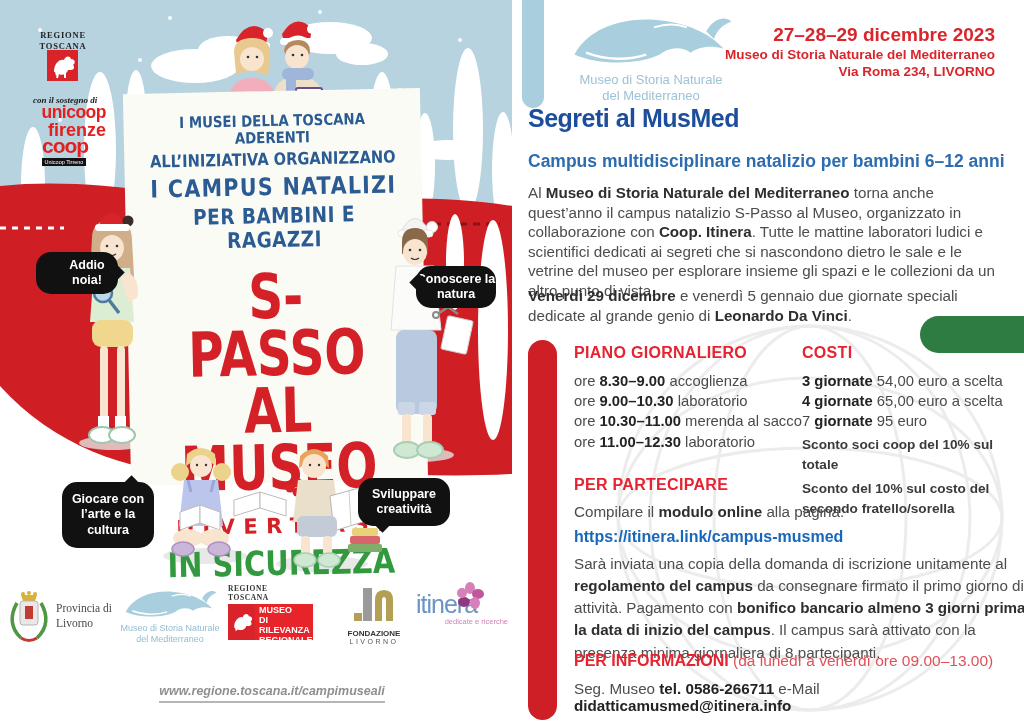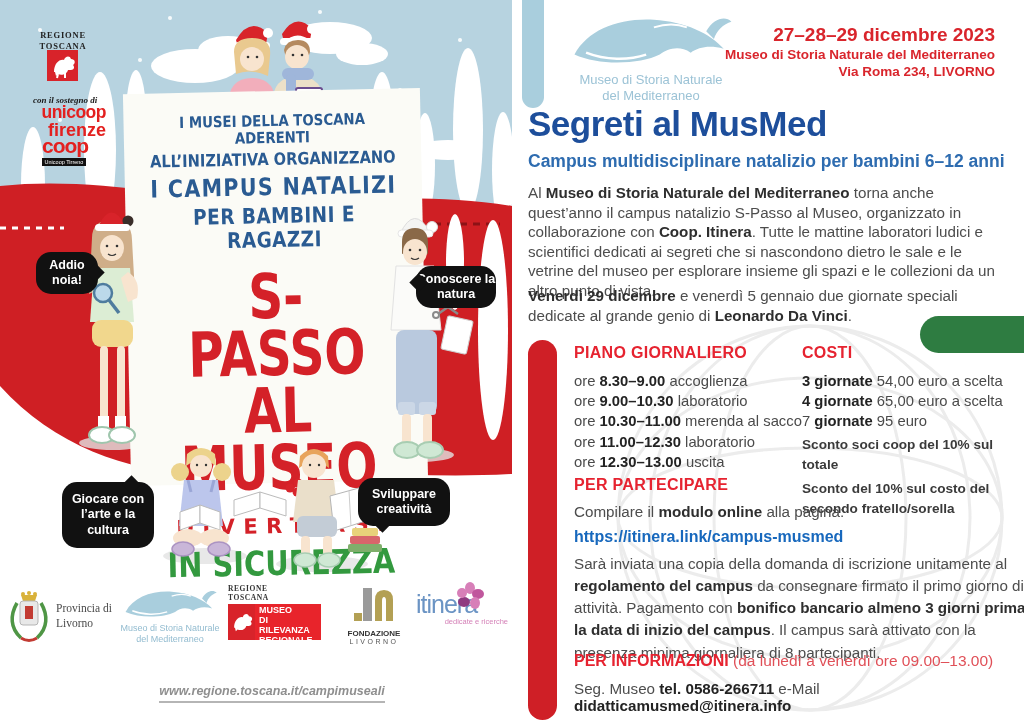--- a/index.html
+++ b/index.html
@@ -33,21 +33,21 @@
 
   .bubble{position:absolute;background:#111111;color:#ffffff;border-radius:15px;
     display:flex;align-items:center;justify-content:center;text-align:center;
     font-weight:bold;z-index:6;line-height:1.22;}
   .bubble:after{content:"";position:absolute;width:13px;height:13px;background:#111111;
     transform:rotate(45deg);}
   .tail-r:after{right:-4px;top:50%;margin-top:-7px;}
   .tail-l:after{left:-4px;top:10px;}
   .tail-tr:after{top:-4px;right:16px;}
   .tail-bl:after{bottom:-4px;left:18px;}
-  #bubble-addio{left:36px;top:252px;width:62px;height:42px;font-size:12.5px;}
+  #bubble-addio{left:36px;top:252px;width:62px;height:42px;font-size:12.5px;padding-left:20px;}
   #bubble-conoscere{left:416px;top:266px;width:80px;height:42px;font-size:12.5px;}
   #bubble-giocare{left:62px;top:482px;width:92px;height:66px;font-size:12.5px;}
   #bubble-sviluppare{left:358px;top:478px;width:92px;height:48px;font-size:12.5px;}
 
   
   #regione-top{left:38px;top:30px;width:50px;text-align:center;
     font-family:"Liberation Serif",serif;font-weight:bold;font-size:8.5px;
     letter-spacing:.8px;color:#222;line-height:1.25;z-index:7;}
   #pegasus-box{left:47px;top:50px;width:31px;height:31px;background:#d8232a;z-index:7;}
   #sostegno{left:33px;top:95px;width:80px;font-family:"Liberation Serif",serif;
@@ -66,21 +66,21 @@
   #p-provincia{left:8px;top:4px;}
   #p-provincia .ptxt{font-family:"Liberation Serif",serif;font-size:11.5px;
     color:#4a4a4a;line-height:1.3;margin-left:6px;}
   #p-musmed{left:118px;top:2px;display:block;text-align:center;width:104px;}
   #p-musmed .ptxt{font-size:9px;color:#93bcd0;line-height:1.25;margin-top:1px;}
   #p-regione{left:228px;top:0;display:block;}
   #p-regione .rt{font-family:"Liberation Serif",serif;font-size:7.5px;
     letter-spacing:.6px;color:#333;line-height:1.2;font-weight:bold;}
   #p-regione .row{display:flex;margin-top:2px;}
   #p-regione .sq{width:27px;height:36px;background:#d8232a;}
-  #p-regione .bx{width:66px;height:36px;background:#e8242b;color:#fff;
+  #p-regione .bx{width:58px;height:36px;background:#e8242b;color:#fff;
     font-weight:bold;font-size:9px;line-height:1.1;padding:2px 0 0 4px;box-sizing:border-box;}
   #p-fondazione{left:338px;top:2px;display:block;text-align:center;width:72px;}
   #p-fondazione .f1{font-size:8px;font-weight:bold;color:#333;margin-top:1px;}
   #p-fondazione .f2{font-size:7px;letter-spacing:2.5px;color:#555;}
   #p-itinera{left:416px;top:8px;display:block;width:92px;}
   #p-itinera .i1{font-size:25px;color:#6b94c4;letter-spacing:-1px;line-height:1;}
   #p-itinera .i2{font-size:7.5px;color:#d582b8;text-align:right;margin-top:0;}
   #itinera-flower{position:absolute;right:-8px;top:-10px;}
 
   #site-url{position:absolute;left:8px;top:681px;width:512px;text-align:center;z-index:3;margin-left:8px;}
@@ -90,21 +90,21 @@
   
   #watermark{position:absolute;left:78px;top:308px;opacity:.85;z-index:0;}
   #blue-pill{position:absolute;left:10px;top:0;width:22px;height:108px;
     background:#a9cedd;border-radius:0 0 11px 11px;z-index:1;}
   #rp-logo{position:absolute;left:56px;top:10px;z-index:1;}
   #rp-logo-text{position:absolute;left:26px;top:72px;width:226px;text-align:center;
     color:#9cc3d6;font-size:13px;line-height:1.2;z-index:1;}
   #rp-header{position:absolute;right:29px;top:24px;text-align:right;color:#d9252c;z-index:1;}
   #rp-header .dt{font-size:19px;font-weight:bold;line-height:1.2;}
   #rp-header .ad{font-size:13.5px;font-weight:bold;line-height:1.25;}
-  #rp-title{position:absolute;left:16px;top:104px;font-size:35px;font-weight:bold;
+  #rp-title{position:absolute;left:16px;top:104px;font-size:25px;font-weight:bold;
     color:#1d4e9b;letter-spacing:-.5px;z-index:1;}
   #rp-subtitle{position:absolute;left:16px;top:151px;font-size:17.5px;font-weight:bold;
     color:#2e6cb0;z-index:1;}
   .body-text{color:#4d4d4d;font-size:15.2px;line-height:19.6px;z-index:1;}
   #rp-intro{position:absolute;left:16px;top:183px;width:482px;}
   #rp-special{position:absolute;left:16px;top:286px;width:482px;}
   .seg-b{font-weight:bold;}
   .body-text .seg-b{color:#2e2e2e;}
   #green-pill{position:absolute;left:408px;top:316px;width:104px;height:37px;
     background:#2e7c41;border-radius:19px 0 0 19px;z-index:1;}
@@ -447,21 +447,20 @@
   <div id="green-pill"></div>
   <div id="red-pill"></div>
 
   <div id="piano">
     <div class="red-head">PIANO GIORNALIERO</div>
     <div class="items">
       <div class="sched-line"><span>ore </span><span class="seg-b">8.30–9.00</span><span> accoglienza</span></div>
       <div class="sched-line"><span>ore </span><span class="seg-b">9.00–10.30</span><span> laboratorio</span></div>
       <div class="sched-line"><span>ore </span><span class="seg-b">10.30–11.00</span><span> merenda al sacco</span></div>
       <div class="sched-line"><span>ore </span><span class="seg-b">11.00–12.30</span><span> laboratorio</span></div>
-      <div class="sched-line"><span>ore </span><span class="seg-b">12.30–13.00</span><span> uscita</span></div>
     </div>
   </div>
 
   <div id="costi">
     <div class="red-head">COSTI</div>
     <div class="items">
       <div class="cost-line"><span class="seg-b">3 giornate</span><span> 54,00 euro a scelta</span></div>
       <div class="cost-line"><span class="seg-b">4 giornate</span><span> 65,00 euro a scelta</span></div>
       <div class="cost-line"><span>7 </span><span class="seg-b">giornate</span><span> 95 euro</span></div>
       <div class="cost-note"><span class="seg-b">Sconto soci coop del 10% sul totale</span></div>

